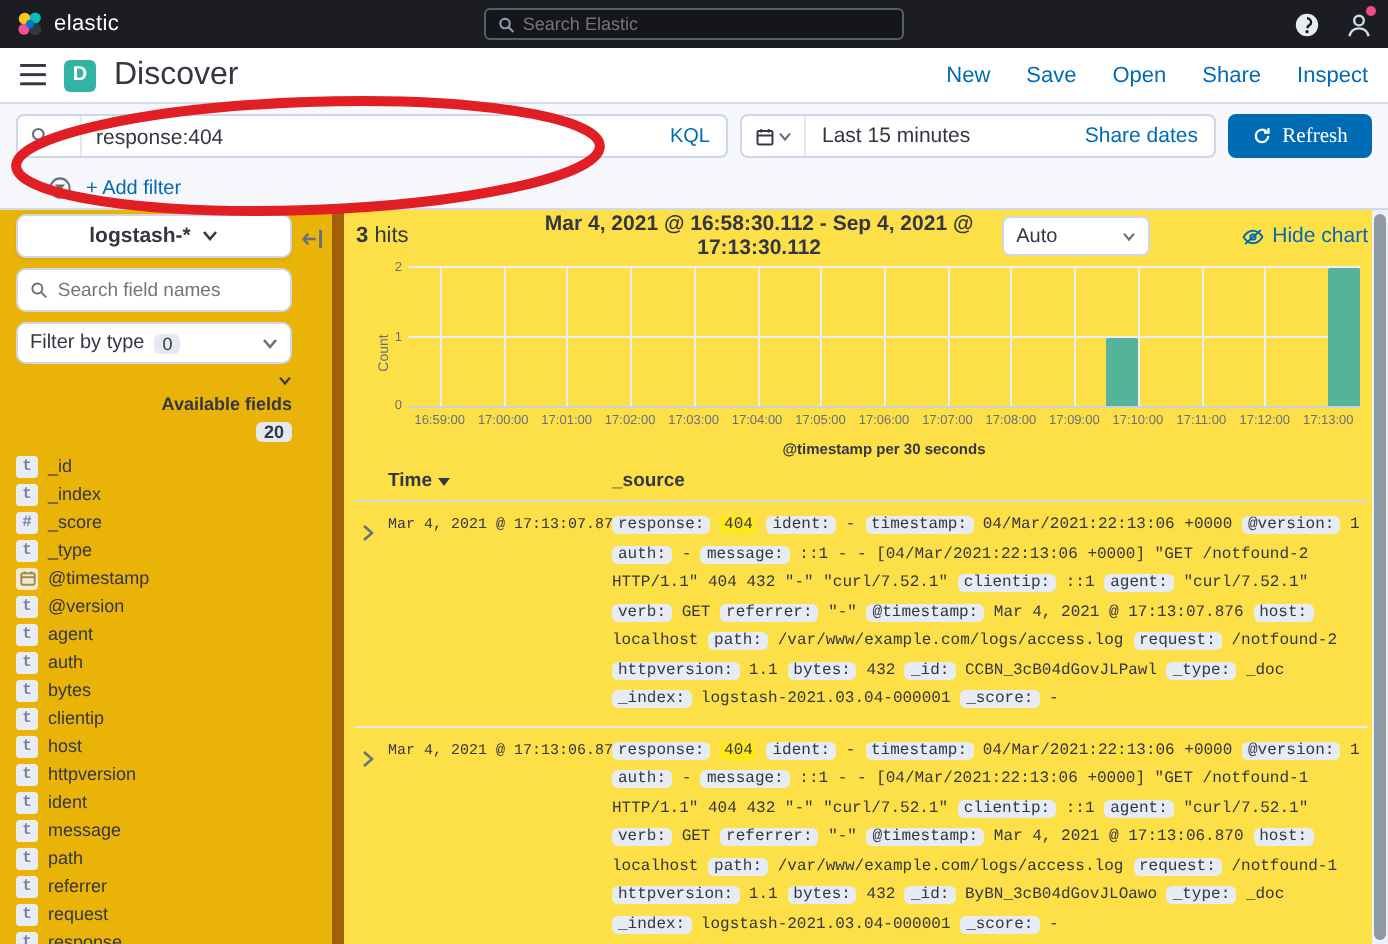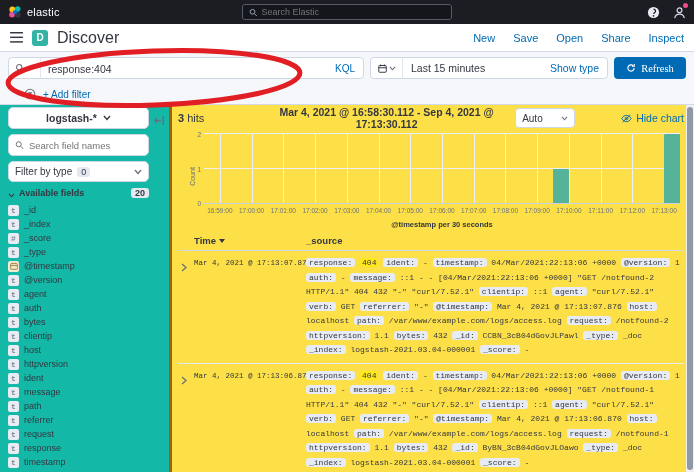--- a/index.html
+++ b/index.html
@@ -38,44 +38,44 @@
   .dp-cal { width:32px; height:100%; border-right:1px solid #e3e8f0; display:flex; align-items:center; justify-content:center; gap:2px; }
   .dp-range { padding:0 8px; font-size:10.5px; color:#343741; }
   .dp-showdates { margin-left:auto; padding-right:8px; color:#006BB4; font-size:10.5px; cursor:pointer; }
   .refresh-btn { width:72px; height:22px; background:#006BB4; border:none; border-radius:4px; color:#fff; font-size:10.5px;
     display:flex; align-items:center; justify-content:center; gap:5px; cursor:pointer; font-family:Liberation Serif, serif; }
   
   .filterbar { height:21px; background:#f5f7fa; border-bottom:1px solid #d3dae6; display:flex; align-items:center; gap:7px; padding:0 24px; }
   .add-filter { color:#006BB4; font-size:10px; cursor:pointer; }
   
   .body { display:flex; height:367px; position:relative; }
-  .sidebar { width:172px; min-width:172px; border-right:3px solid #a16207; padding:2px 20px 0 8px; position:relative; background:#14b8a6; }
+  .sidebar { width:172px; min-width:172px; border-right:6px solid #a16207; padding:2px 20px 0 8px; position:relative; background:#eab308; }
   .idx-btn { height:22px; border:1px solid #cfd7e6; border-radius:5px; background:#fff; box-shadow:0 1px 2px rgba(0,0,0,.07);
     display:flex; align-items:center; justify-content:center; gap:6px; font-size:10.5px; font-weight:bold; color:#343741; cursor:pointer; }
   .collapse-btn { position:absolute; right:4px; top:6px; cursor:pointer; }
   .field-search { margin-top:5px; height:22px; border:1px solid #cfd7e6; border-radius:5px; background:#fff;
     display:flex; align-items:center; gap:5px; padding:0 6px; }
   .field-search input { border:none; outline:none; width:100%; font-size:9.5px; color:#69707d; background:transparent; font-family:"Liberation Sans",sans-serif;}
   .type-filter { margin-top:5px; height:21px; border:1px solid #cfd7e6; border-radius:5px; background:#fff;
     display:flex; align-items:center; padding:0 6px; font-size:10px; color:#343741; cursor:pointer; }
   .cnt-badge { background:#e4e8f0; border-radius:3px; padding:0 4px; margin-left:5px; font-size:9px; color:#343741; }
-  .af-header { margin-top:6px; display:flex; align-items:flex-end; gap:4px; font-size:9px; font-weight:bold; color:#343741; }
+  .af-header { margin-top:6px; display:flex; align-items:flex-end; gap:4px; font-size:9px; font-weight:bold; color:#343741;flex-direction:column; }
   .af-header .cnt-badge { margin-left:auto; }
   .fields { margin-top:5px; }
   .field { display:flex; align-items:center; gap:5px; height:14px; font-size:9px; color:#343741; cursor:pointer; }
   .tbadge { width:11px; height:11px; border-radius:2px; background:#e9edf3; color:#7a8699; font-size:8px; font-weight:bold;
     display:flex; align-items:center; justify-content:center; flex:none; font-family:"Liberation Mono",monospace; }
   .tbadge.date { background:#f3ead2; }
   
   .main { flex:1; position:relative; background:#fde047; padding:0 10px 0 6px; overflow:hidden; }
   .hitsbar { height:26px; display:flex; align-items:center; }
   .hits { width:80px; font-size:11px; }
   .hits b { font-weight:bold; }
   .range { flex:1; text-align:center; font-size:10.5px; font-weight:bold; color:#343741; }
-  .interval-select { width:60px; height:20px; border:1px solid #cfd7e6; border-radius:4px; background:#fff;
+  .interval-select { width:74px; height:20px; border:1px solid #cfd7e6; border-radius:4px; background:#fff;
     display:flex; align-items:center; padding:0 6px; font-size:10px; margin-right:46px; cursor:pointer; }
   .hide-chart { display:flex; align-items:center; gap:4px; color:#006BB4; font-size:10.5px; cursor:pointer; }
   .chart { position:relative; padding:3px 4px 0 26px; }
   .count-label { position:absolute; left:5px; top:42px; transform:rotate(-90deg); transform-origin:center; font-size:7px; color:#69707d; }
   .plot { position:relative; height:70px; border-bottom:1px solid #c9d1de; }
   .vgrid { position:absolute; top:0; bottom:0; width:1px; background:#edeff4; }
   .hgrid { position:absolute; left:0; right:0; height:1px; background:#edeff4; }
   .ytick { position:absolute; left:-13px; width:10px; text-align:right; font-size:6.5px; color:#69707d; transform:translateY(50%); }
   .bar { position:absolute; bottom:0; border-radius:1px 1px 0 0; }
   .xlabels { position:relative; height:9px; margin-top:3px; }
@@ -177,21 +177,21 @@
           <rect x="1" y="2" width="10" height="9" rx="1" fill="none" stroke="#343741" stroke-width="1.3"></rect>
           <line x1="1" y1="5" x2="11" y2="5" stroke="#343741" stroke-width="1.3"></line>
           <line x1="3.5" y1="0.7" x2="3.5" y2="3" stroke="#343741" stroke-width="1.3"></line>
           <line x1="8.5" y1="0.7" x2="8.5" y2="3" stroke="#343741" stroke-width="1.3"></line>
         </svg>
         <svg width="7" height="5" viewBox="0 0 8 6">
           <polyline points="1,1 4,4.5 7,1" fill="none" stroke="#69707d" stroke-width="1.3"></polyline>
         </svg>
       </span>
       <span class="dp-range">Last 15 minutes</span>
-      <span class="dp-showdates">Show type</span>
+      <span class="dp-showdates">Share dates</span>
     </div>
     <button class="refresh-btn">
       <svg width="10" height="10" viewBox="0 0 16 16">
         <path d="M13 8a5 5 0 1 1-1.4-3.5" fill="none" stroke="#fff" stroke-width="1.8"></path>
         <polyline points="13.2,1.6 13.2,5.2 9.6,5.2" fill="none" stroke="#fff" stroke-width="1.8"></polyline>
       </svg>
       <span>Refresh</span>
     </button>
   </div>
 

